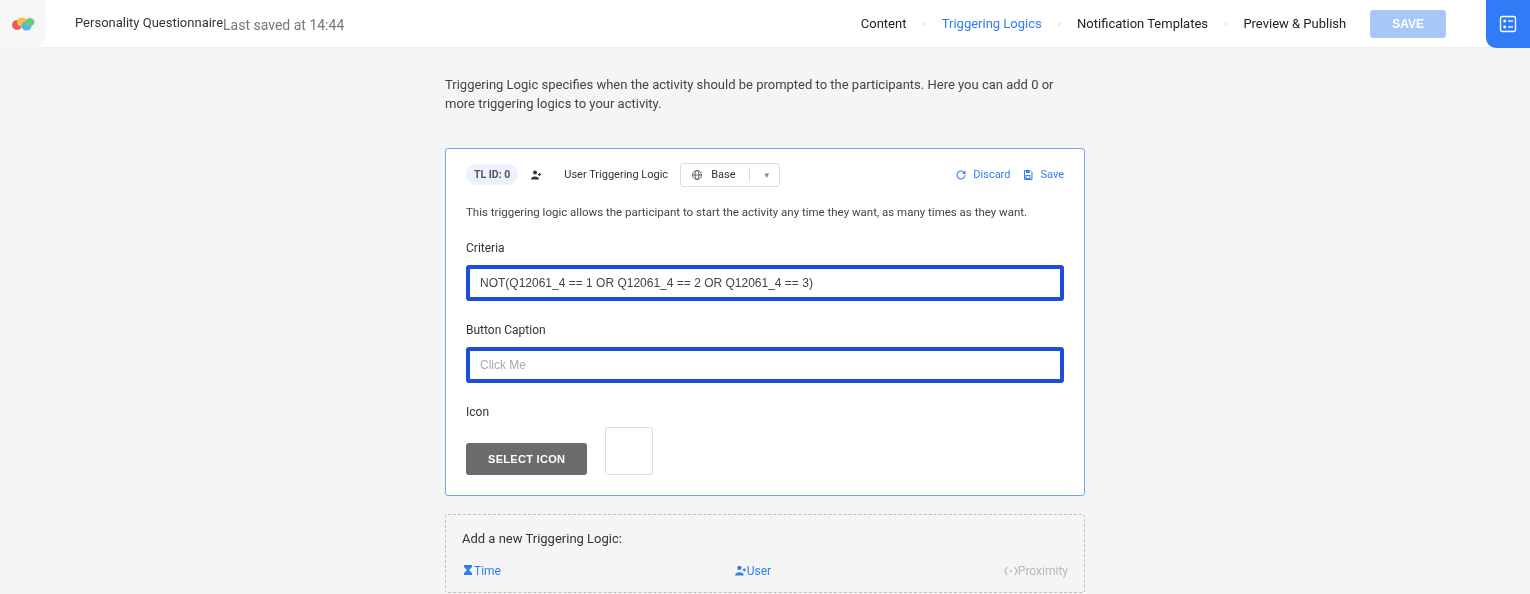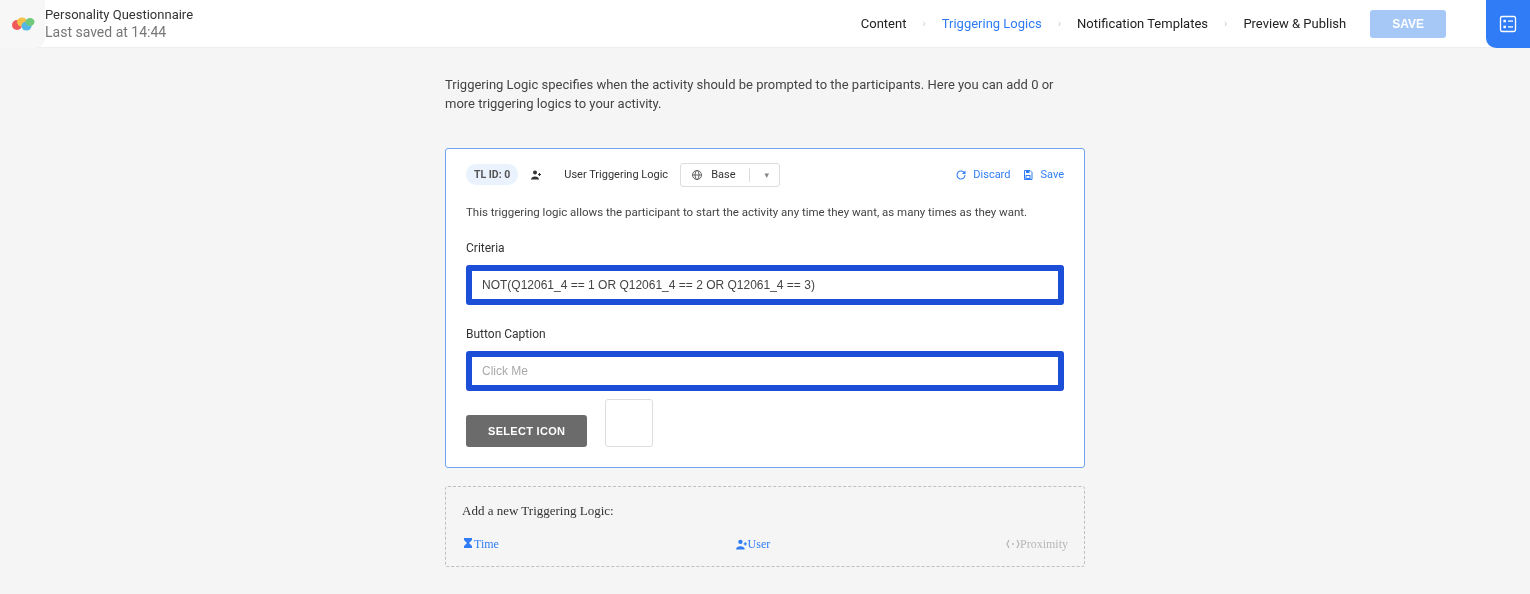--- a/index.html
+++ b/index.html
@@ -24,22 +24,23 @@
       width: 45px;
       height: 48px;
       display: flex;
       align-items: center;
       justify-content: center;
       background: #f7f7f7;
       border-bottom-right-radius: 10px;
     }
     .logo-svg { width: 24px; height: 18px; }
     .title-block {
-      display: flex;
-      flex-direction: column;
+      margin-left: 30px;
+      display: flex;
+      flex-direction: row;
     }
     .title { font-size: 13px; color: #333; }
     .last-saved { font-size: 14px; color: #777; margin-top: 2px; }
     .nav { margin-left: auto; display: flex; align-items: center; gap: 16px; margin-right: 28px; }
     .nav-item { font-size: 13px; color: #222; cursor: pointer; }
     .nav-item.active { color: #2f7cf6; }
     .nav-sep { color: #ccc; font-size: 11px; }
     .save-btn {
       background: #a6c8f6;
       color: #fff;
@@ -101,21 +102,21 @@
     .head-actions { margin-left: auto; display: flex; align-items: flex-start; gap: 12px; }
     .link-action {
       display: flex; align-items: center; gap: 6px;
       color: #2f7cf6; font-size: 11px; cursor: pointer;
     }
     .card-desc { margin-top: 18px; font-size: 11.5px; color: #444; }
     .field-label { margin-top: 22px; font-size: 12px; color: #333; }
     .text-input {
       width: 100%;
       margin-top: 10px;
-      border: 6px solid #1d4ed8;
+      border: 4px solid #1d4ed8;
       border-radius: 3px;
       padding: 7px 10px;
       font-size: 12px;
       color: #444;
       background: #fff;
     }
     .text-input::placeholder { color: #aaa; }
     .icon-row { display: flex; align-items: flex-end; gap: 18px; margin-top: 8px; }
     .select-icon-btn {
       background: #6b6b6b;
@@ -133,21 +134,20 @@
       border: 1px solid #ddd;
       border-radius: 3px;
       background: #fff;
     }
     .add-panel {
       margin-top: 18px;
       border: 1.5px dashed #bfbfbf;
       border-radius: 3px;
       padding: 16px 16px 14px 16px;
       background: #f5f5f5;
-      font-family: Liberation Serif, serif;
     }
     .add-panel-title { font-size: 13px; color: #333; }
     .add-options {
       margin-top: 18px;
       display: flex;
       align-items: center;
       justify-content: space-between;
     }
     .add-opt {
       display: flex; align-items: center; 
@@ -236,20 +236,21 @@
     </div>
 
     <div class="card-desc">This triggering logic allows the participant to start the activity any time they want, as many times as they want.</div>
 
     <div class="field-label">Criteria</div>
     <input class="text-input" value="NOT(Q12061_4 == 1 OR Q12061_4 == 2 OR Q12061_4 == 3)" style="">
 
     <div class="field-label">Button Caption</div>
     <input class="text-input" placeholder="Click Me" style="">
 
+    <div class="field-label">Icon</div>
     <div class="icon-row">
       <button class="select-icon-btn">SELECT ICON</button>
       <div class="icon-preview"></div>
     </div>
   </div>
 
   <div class="add-panel">
     <div class="add-panel-title">Add a new Triggering Logic:</div>
     <div class="add-options">
       <span class="add-opt">

